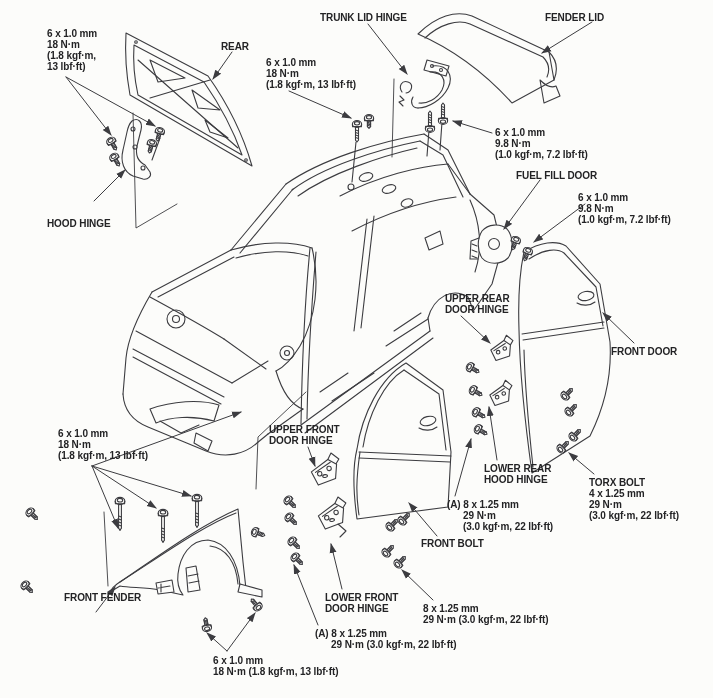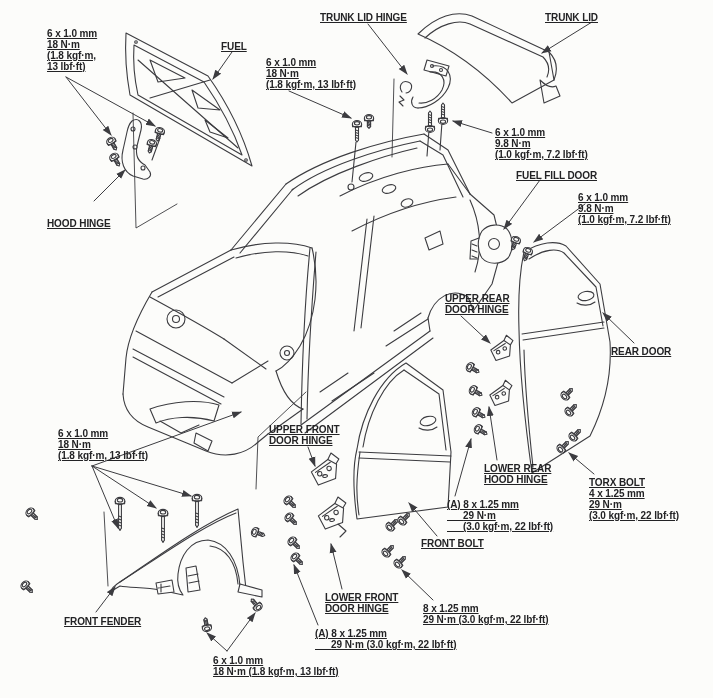--- a/index.html
+++ b/index.html
@@ -9,21 +9,21 @@
   }
   html,body{margin:0;padding:0;background:var(--bg);}
   #fig{
     position:relative;width:713px;height:698px;background:var(--bg);
     overflow:hidden;font-family:"Liberation Sans",sans-serif;
   }
   #art{position:absolute;left:0;top:0;color:var(--art);}
   .lbl{
     position:absolute;white-space:pre-wrap;
     font:700 10px/11px "Liberation Sans",sans-serif;
-    letter-spacing:-0.1px;color:var(--ink);text-decoration:underline;
+    letter-spacing:-0.1px;color:var(--ink);
   }
 </style>
 </head>
 <body>
 
 <div id="fig">
 
 <svg id="art" width="713" height="698" viewBox="0 0 713 698">
   <defs>
     <marker id="ah" markerUnits="userSpaceOnUse" markerWidth="12" markerHeight="10" refX="9" refY="4" orient="auto">
@@ -304,37 +304,37 @@
       <path d="M227,651 L255,613" marker-end="url(#ah)"></path>
       <path d="M94,201 L125,170" marker-end="url(#ah)"></path>
     </g>
   </g>
 </svg>
 
 <div class="lbl" style="left:47px;top:28px">6 x 1.0 mm
 18 N·m
 (1.8 kgf·m,
 13 lbf·ft)</div>
-<div class="lbl" style="left:221px;top:41px">FUEL</div>
+<div class="lbl" style="left:221px;top:41px">REAR</div>
 <div class="lbl" style="left:320px;top:12px">TRUNK LID HINGE</div>
-<div class="lbl" style="left:545px;top:12px">TRUNK LID</div>
+<div class="lbl" style="left:545px;top:12px">FENDER LID</div>
 <div class="lbl" style="left:266px;top:57px">6 x 1.0 mm
 18 N·m
 (1.8 kgf·m, 13 lbf·ft)</div>
 <div class="lbl" style="left:47px;top:218px">HOOD HINGE</div>
 <div class="lbl" style="left:495px;top:127px">6 x 1.0 mm
 9.8 N·m
 (1.0 kgf·m, 7.2 lbf·ft)</div>
 <div class="lbl" style="left:516px;top:170px">FUEL FILL DOOR</div>
 <div class="lbl" style="left:578px;top:192px">6 x 1.0 mm
 9.8 N·m
 (1.0 kgf·m, 7.2 lbf·ft)</div>
 <div class="lbl" style="left:445px;top:293px">UPPER REAR
 DOOR HINGE</div>
-<div class="lbl" style="left:611px;top:346px">REAR DOOR</div>
+<div class="lbl" style="left:611px;top:346px">FRONT DOOR</div>
 <div class="lbl" style="left:58px;top:428px">6 x 1.0 mm
 18 N·m
 (1.8 kgf·m, 13 lbf·ft)</div>
 <div class="lbl" style="left:269px;top:424px">UPPER FRONT
 DOOR HINGE</div>
 <div class="lbl" style="left:484px;top:463px">LOWER REAR
 HOOD HINGE</div>
 <div class="lbl" style="left:589px;top:477px">TORX BOLT
 4 x 1.25 mm
 29 N·m
@@ -342,17 +342,17 @@
 <div class="lbl" style="left:447px;top:499px">(A) 8 x 1.25 mm
       29 N·m
       (3.0 kgf·m, 22 lbf·ft)</div>
 <div class="lbl" style="left:421px;top:538px">FRONT BOLT</div>
 <div class="lbl" style="left:325px;top:592px">LOWER FRONT
 DOOR HINGE</div>
 <div class="lbl" style="left:423px;top:603px">8 x 1.25 mm
 29 N·m (3.0 kgf·m, 22 lbf·ft)</div>
 <div class="lbl" style="left:315px;top:628px">(A) 8 x 1.25 mm
       29 N·m (3.0 kgf·m, 22 lbf·ft)</div>
-<div class="lbl" style="left:64px;top:616px">FRONT FENDER</div>
+<div class="lbl" style="left:64px;top:592px">FRONT FENDER</div>
 <div class="lbl" style="left:213px;top:655px">6 x 1.0 mm
 18 N·m (1.8 kgf·m, 13 lbf·ft)</div>
 
 </div>
 
 </body></html>

